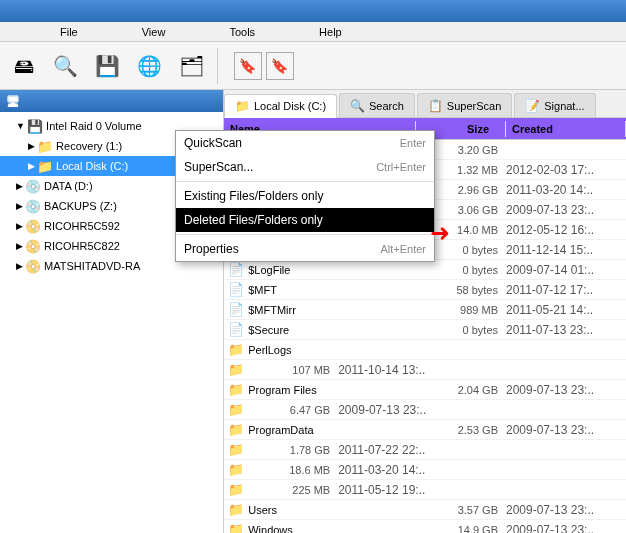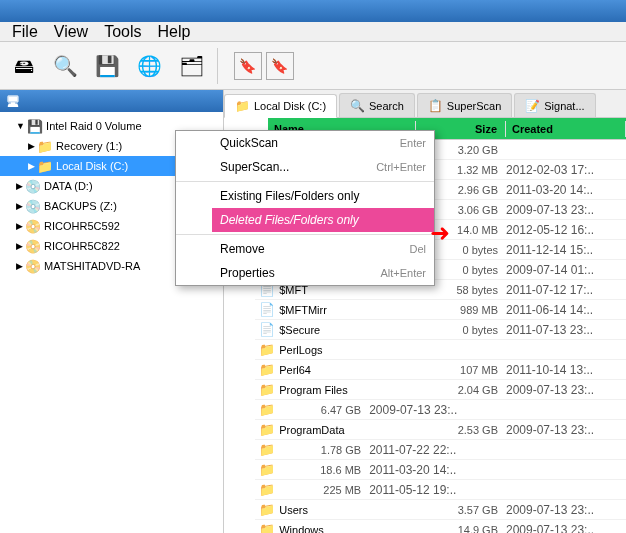--- a/index.html
+++ b/index.html
@@ -29,21 +29,22 @@
       background: #f0f0f0;
       border-bottom: 1px solid #ccc;
       display: flex;
       align-items: center;
       height: 20px;
       padding: 0 4px;
     }
     .menu-bar span {
       padding: 2px 8px;
       cursor: pointer;
-      font-size: 16px;
+      font-size: 11px;
+      margin-left: 48px;
     }
 
     
     .toolbar {
       background: #f5f5f5;
       border-bottom: 1px solid #ccc;
       display: flex;
       align-items: center;
       height: 48px;
       padding: 2px 4px;
@@ -167,42 +168,40 @@
       background: white;
       border-bottom: 1px solid white;
       margin-bottom: -1px;
       z-index: 1;
     }
     .tab-icon { font-size: 12px; }
 
     
     .col-headers {
       display: flex;
-      background: #22c55e;
+      background: #8b5cf6;
       border-bottom: 1px solid #ccc;
       height: 22px;
       align-items: center;
-      margin-left: 44px;
     }
     .col-header {
       padding: 2px 6px;
       font-size: 11px;
       font-weight: bold;
       border-right: 1px solid #ddd;
       cursor: pointer;
     }
     .col-name { flex: 1; }
-    .col-size { width: 90px; text-align: right; padding-right: 8px; }
+    .col-size { width: 90px; text-align: right; padding-right: 16px; }
     .col-created { width: 120px; }
 
     
     .file-list {
       flex: 1;
       overflow-y: auto;
-      margin-left: 31px;
     }
     .file-row {
       display: flex;
       align-items: center;
       height: 20px;
       border-bottom: 1px solid #f0f0f0;
       cursor: pointer;
       font-size: 11px;
     }
     .file-icon { font-size: 13px; margin: 0 4px; flex-shrink: 0; }
@@ -222,23 +221,22 @@
       z-index: 100;
       font-size: 12px;
     }
     .ctx-item {
       display: flex;
       align-items: center;
       justify-content: space-between;
       padding: 5px 8px;
       cursor: pointer;
       white-space: nowrap;
-      margin-left: 36px;
-    }
-    .ctx-item.highlighted { background: #ec4899; color: white; font-style: italic; }
+    }
+    .ctx-item.highlighted { background: #000000; color: white; }
     .ctx-item .shortcut { color: #888; font-size: 11px; margin-left: 20px; }
     .ctx-item.highlighted .shortcut { color: #cce4ff; }
     .ctx-separator {
       height: 1px;
       background: #ddd;
       margin: 2px 0;
     }
     .ctx-item-left { display: flex; align-items: center; }
 
     
@@ -430,37 +428,36 @@
         <div class="file-row">
     <span class="file-icon">📄</span>
     <span class="file-name">$MFT</span>
     <span class="file-size">58 bytes</span>
     <span class="file-created">2011-07-12 17:..</span>
   </div>
         <div class="file-row">
     <span class="file-icon">📄</span>
     <span class="file-name">$MFTMirr</span>
     <span class="file-size">989 MB</span>
-    <span class="file-created">2011-06-14 14:..</span>
+    <span class="file-created">2011-05-21 14:..</span>
   </div>
         <div class="file-row">
     <span class="file-icon">📄</span>
     <span class="file-name">$Secure</span>
     <span class="file-size">0 bytes</span>
     <span class="file-created">2011-07-13 23:..</span>
   </div>
         <div class="file-row">
     <span class="file-icon">📁</span>
     <span class="file-name">PerlLogs</span>
     <span class="file-size"></span>
     <span class="file-created"></span>
   </div>
         <div class="file-row">
     <span class="file-icon">📁</span>
-    <span class="file-name">Perl64</span>
     <span class="file-size">107 MB</span>
     <span class="file-created">2011-10-14 13:..</span>
   </div>
         <div class="file-row">
     <span class="file-icon">📁</span>
     <span class="file-name">Program Files</span>
     <span class="file-size">2.04 GB</span>
     <span class="file-created">2009-07-13 23:..</span>
   </div>
         <div class="file-row">
@@ -519,22 +516,18 @@
     <div class="ctx-item">
       <span class="ctx-item-left">Existing Files/Folders only</span>
       <span class="shortcut"></span>
     </div>
     <div class="ctx-item highlighted">
       <span class="ctx-item-left">Deleted Files/Folders only</span>
       <span class="shortcut"></span>
     </div>
     <div class="ctx-separator"></div>
     <div class="ctx-item">
-      <span class="ctx-item-left">Remove</span>
-      <span class="shortcut">Del</span>
-    </div>
-    <div class="ctx-item">
       <span class="ctx-item-left">Properties</span>
       <span class="shortcut">Alt+Enter</span>
     </div>
   </div>
 
 <div class="arrow-annotation">➜</div>
 
 </body></html>

